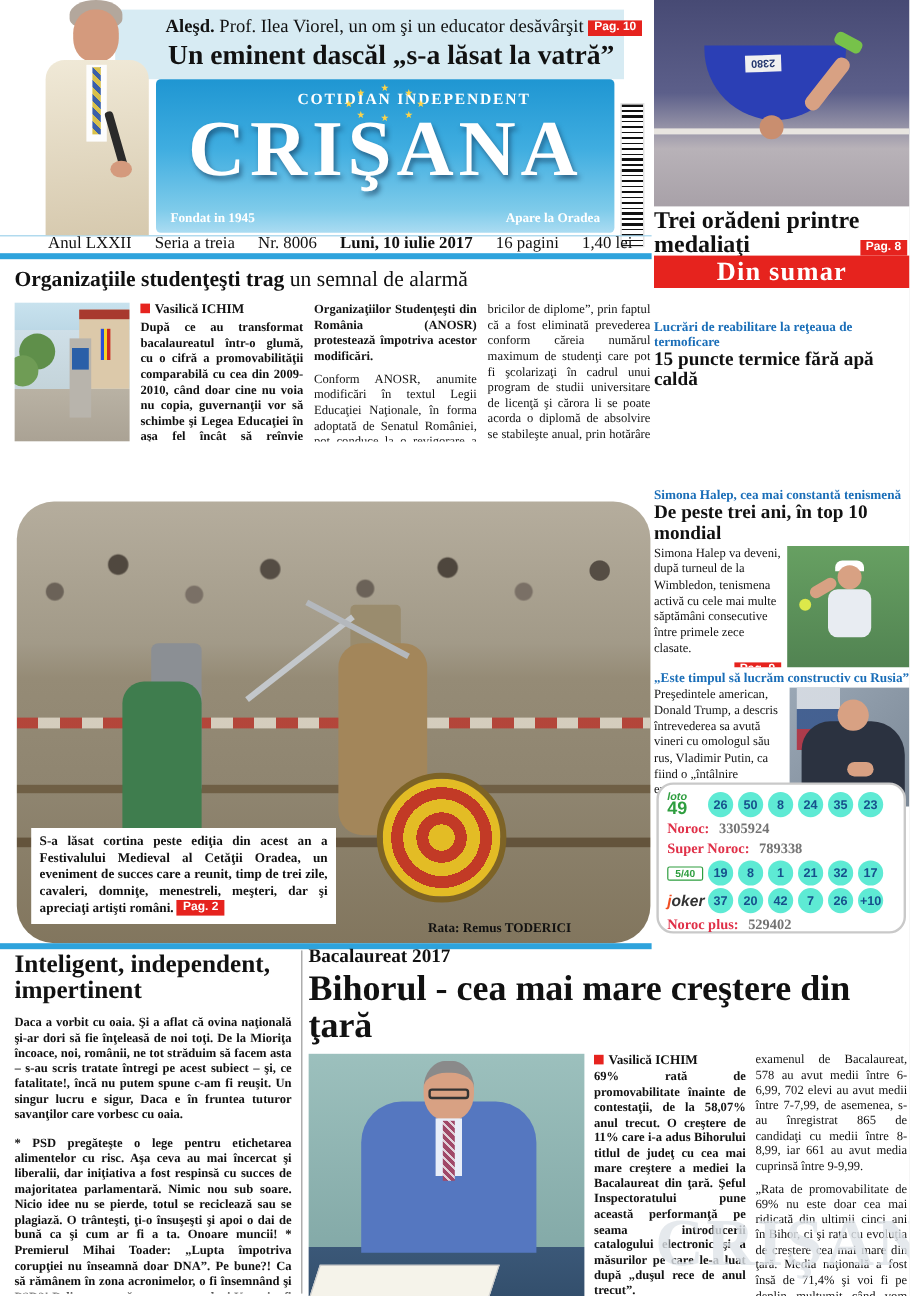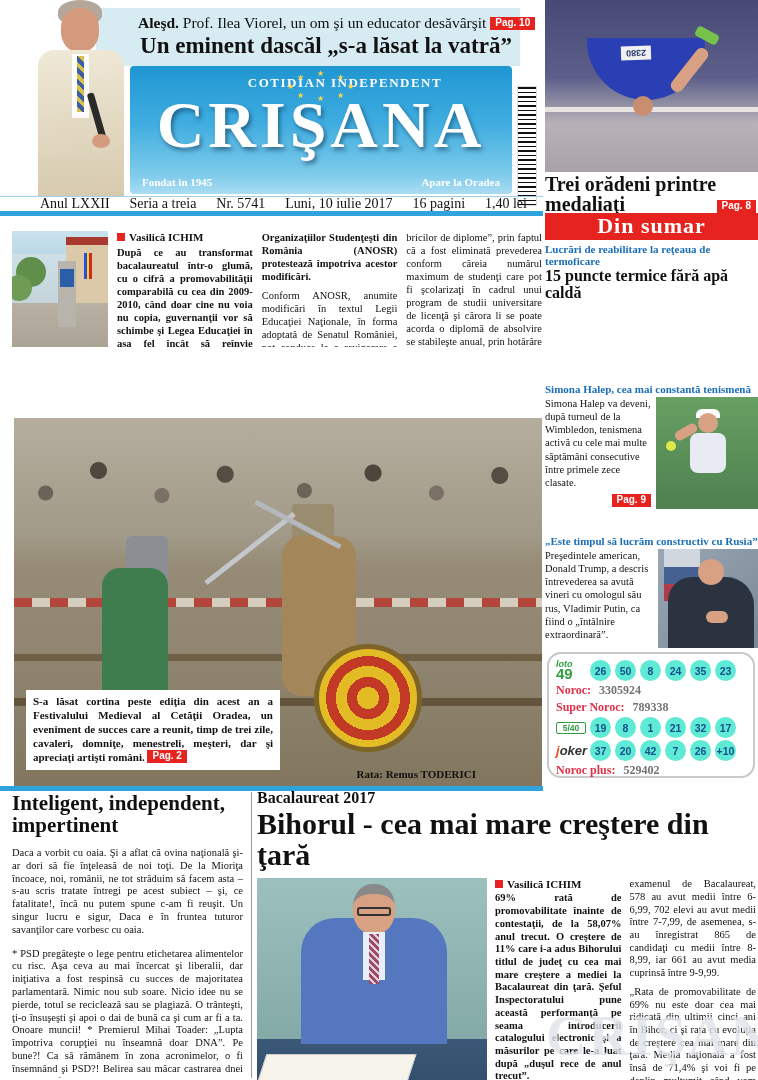--- a/index.html
+++ b/index.html
@@ -41,21 +41,21 @@
   .eu-stars span:nth-child(3){left:66px;top:4px} .eu-stars span:nth-child(4){left:16px;top:13px}
   .eu-stars span:nth-child(5){left:76px;top:13px}.eu-stars span:nth-child(6){left:26px;top:22px}
   .eu-stars span:nth-child(7){left:66px;top:22px}.eu-stars span:nth-child(8){left:46px;top:25px}
 
   .barcode { left:517px; top:86px; width:20px; height:120px; border:1px solid #ddd;
              background:repeating-linear-gradient(180deg,#111 0 2px,#fff 2px 5px,#111 5px 6px,#fff 6px 9px); }
 
   
   .info-bar { left:0; top:196px; width:543px; height:20px; display:flex; align-items:center; justify-content:space-between;
               padding:0 16px 0 40px; font-size:14px; border-top:1px solid #9fd2ea; border-bottom:5px solid #2ea3dc; }
-  .info-bar .b { font-weight:normal; }
+  .info-bar .b { font-weight:bold; }
 
   
   .lead { left:12px; top:222px; width:530px; }
   .lead-kicker { font-size:18px; }
   .lead-headline { font-family:"Liberation Sans",sans-serif; font-weight:800; font-size:46px; letter-spacing:-2.5px; line-height:1; margin-top:3px; color:#000; }
   .lead-cols { display:flex; gap:9px; margin-top:9px; height:116px; overflow:hidden; }
   .lead-col { flex:1; font-size:10.5px; line-height:1.24; text-align:justify; }
   .bold { font-weight:bold; }
   .author-line { font-weight:bold; font-size:11px; margin-bottom:1px; }
   .redsq { display:inline-block; width:8px; height:8px; background:#e6231e; margin-right:4px; }
@@ -66,21 +66,21 @@
      background:linear-gradient(180deg,#c8e2ee 0%,#bcd8e6 20%,#cfdfe8 20%,#c4d4da 62%,#b9b2a4 62%,#aaa294 100%); }
   .up-bldg { right:0; top:6px; width:42px; height:66px; background:#dcc9aa; border-top:8px solid #a8392e; }
   .up-tree1 { left:4px; top:26px; width:30px; height:30px; background:#5f8f4a; border-radius:50%; }
   .up-tree2 { left:-6px; top:44px; width:26px; height:26px; background:#6f9c55; border-radius:50%; }
   .up-pillar { left:46px; top:30px; width:18px; height:66px; background:#b8b4ac; }
   .up-sign { left:48px; top:38px; width:14px; height:18px; background:#2a5fa8; }
   .up-flag { right:16px; top:22px; width:8px; height:26px; background:linear-gradient(90deg,#2a4fd4 0 33%,#f5d327 33% 66%,#cc2a1e 66%); }
 
   
   .main-photo { left:14px; top:418px; width:528px; height:368px; overflow:hidden;
-     background:linear-gradient(180deg,#b5ad9d 0%,#a29a88 32%,#958b76 40%,#8f8570 65%,#82765e 100%); }
+     background:linear-gradient(180deg,#b5ad9d 0%,#a29a88 32%,#958b76 40%,#8f8570 65%,#82765e 100%);border-radius:31px; }
   .crowd { left:0; top:0; width:100%; height:34%;
      background:
        radial-gradient(circle at 6% 60%, #6b6258 0 7px, transparent 8px),
        radial-gradient(circle at 16% 42%, #50483f 0 8px, transparent 9px),
        radial-gradient(circle at 28% 62%, #7a7066 0 7px, transparent 8px),
        radial-gradient(circle at 40% 45%, #554d44 0 8px, transparent 9px),
        radial-gradient(circle at 55% 58%, #6b6258 0 7px, transparent 8px),
        radial-gradient(circle at 68% 44%, #4e463d 0 8px, transparent 9px),
        radial-gradient(circle at 80% 60%, #7a7066 0 7px, transparent 8px),
        radial-gradient(circle at 92% 46%, #554d44 0 8px, transparent 9px); }
@@ -108,21 +108,21 @@
   .jp-body { left:42px; top:38px; width:118px; height:62px; background:#2b3fb5; border-radius:0 0 70px 70px; }
   .jp-bib { left:34px; top:8px; width:30px; height:14px; background:#f0f0f0; color:#23366e; font-family:"Liberation Sans",sans-serif;
             font-size:9px; font-weight:bold; text-align:center; line-height:14px; transform:rotate(178deg); position:absolute; }
   .jp-head { left:88px; top:96px; width:20px; height:20px; background:#c98e6f; border-radius:50%; }
   .jp-leg { left:138px; top:44px; width:13px; height:52px; background:#d8a183; transform:rotate(38deg); border-radius:6px; }
   .jp-shoe { left:150px; top:30px; width:24px; height:11px; background:#77c24a; transform:rotate(28deg); border-radius:4px; }
   .sb-medal { left:0; top:174px; width:213px; font-size:20px; font-weight:bold; line-height:1.02; }
   .sb-medal .badge { position:absolute; right:2px; bottom:2px; }
   .sb-sumar { left:0; top:213px; width:213px; height:27px; background:#e6231e; color:#fff; font-size:22px;
               font-weight:bold; text-align:center; line-height:26px; letter-spacing:1px; }
-  .sb-item { left:0; width:213px; overflow:hidden; }
+  .sb-item { left:0; width:213px; overflow:hidden;margin-top:24px; }
   .sb-kicker { color:#1a6eb8; font-weight:bold; font-size:11px; line-height:1.1; }
   .sb-hl { font-size:16px; font-weight:bold; line-height:1.04; margin-top:1px; }
   .sb-row { display:flex; gap:5px; margin-top:2px; }
   .sb-left { flex:1; }
   .sb-body { font-size:10.5px; line-height:1.25; }
   .sb-badge-row { text-align:right; margin-top:2px; }
   .sb-photo { flex:0 0 auto; position:relative; overflow:hidden; }
 
   .ph-pipe { width:102px; height:92px; background:linear-gradient(180deg,#7f8c8a,#6d7a74 40%,#5d675e); }
   .pp-crane { right:4px; top:4px; width:42px; height:7px; background:#e8c430; box-shadow:-14px 10px 0 -2px #d4b02a; }
@@ -153,21 +153,21 @@
   .lot-label { color:#e03048; font-weight:bold; font-size:12px; font-family:"Liberation Serif",serif; }
   .lot-val { color:#737373; font-weight:bold; font-size:12px; font-family:"Liberation Serif",serif; margin-left:4px; }
   .logo540 { font-size:8.5px; color:#2e9e3f; border:1px solid #2e9e3f; border-radius:2px; padding:0 1px;
              font-weight:bold; width:30px; flex:0 0 30px; text-align:center; }
   .logo-joker { font-style:italic; font-weight:bold; font-size:13px; width:30px; flex:0 0 30px; color:#333; }
   .logo-joker i { color:#f04e23; font-style:italic; }
 
   
   .opinion { left:12px; top:792px; width:237px; height:286px; overflow:hidden; padding-right:6px; }
   .op-hl { font-size:21px; font-weight:bold; line-height:1.05; margin-bottom:5px; }
-  .op-p { font-size:10.5px; font-weight:normal; line-height:1.22; text-align:justify; margin:11px 0 5px; }
+  .op-p { font-size:10.5px; font-weight:bold; line-height:1.22; text-align:justify; margin:11px 0 5px; }
   .vline { left:251px; top:792px; width:1px; height:286px; background:#999; }
 
   
   .bac { left:257px; top:789px; width:499px; height:291px; }
   .bac-kicker { font-size:16px; font-weight:bold; }
   .bac-hl { font-size:30px; font-weight:bold; line-height:1.02; margin:2px 0 8px; }
   .bac-row { display:flex; gap:8px; height:224px; overflow:hidden; }
   .bac-col { flex:1; font-size:10.5px; line-height:1.21; text-align:justify; position:relative; }
   .ph-inspector { flex:0 0 230px; width:230px; height:224px; position:relative; overflow:hidden;
      background:linear-gradient(180deg,#9cc0bd 0%,#84aaa8 72%,#3b5878 72%,#2f4a66 100%); }
@@ -220,27 +220,30 @@
     <div class="mh-tagline">COTIDIAN INDEPENDENT</div>
     <div class="mh-title">CRIŞANA</div>
     <div class="abs mh-founded">Fondat in 1945</div>
     <div class="abs mh-location">Apare la Oradea</div>
   </div>
   <div class="abs barcode"></div>
 
   <div class="abs info-bar">
     <span>Anul LXXII</span>
     <span>Seria a treia</span>
-    <span>Nr. 5741</span>
+    <span>Nr. 8006</span>
     <span class="b">Luni, 10 iulie 2017</span>
     <span>16 pagini</span>
     <span>1,40 lei</span>
   </div>
 
   <div class="abs lead">
+    <div class="lead-kicker">
+      <b>Organizaţiile studenţeşti trag</b><span> un semnal de alarmă</span>
+    </div>
     <div class="lead-cols">
       <div class="abs lead-photo" style="position:relative">
         <div class="abs up-bldg"></div>
         <div class="abs up-tree1"></div>
         <div class="abs up-tree2"></div>
         <div class="abs up-pillar"></div>
         <div class="abs up-sign"></div>
         <div class="abs up-flag"></div>
       </div>
       <div class="lead-col">
@@ -292,20 +295,21 @@
     </div>
     <div class="abs sb-sumar">Din sumar</div>
 
     <div class="abs sb-item" style="top:243px;height:137px">
       <div class="sb-kicker">Lucrări de reabilitare la reţeaua de termoficare</div>
       <div class="sb-hl">15 puncte termice fără apă caldă</div>
     </div>
 
     <div class="abs sb-item" style="top:383px;height:149px">
       <div class="sb-kicker">Simona Halep, cea mai constantă tenismenă</div>
+      <div class="sb-hl">De peste trei ani, în top 10 mondial</div>
       <div class="sb-row">
         <div class="sb-left">
           <div class="sb-body">Simona Halep va deveni, după turneul de la Wimbledon, tenismena activă cu cele mai multe săptămâni consecutive între primele zece clasate.</div>
           <div class="sb-badge-row"><span class="badge">Pag. 9</span></div>
         </div>
         <div class="sb-photo ph-halep">
           <div class="abs hl-cap"></div>
           <div class="abs hl-head"></div>
           <div class="abs hl-torso"></div>
           <div class="abs hl-arm"></div>

